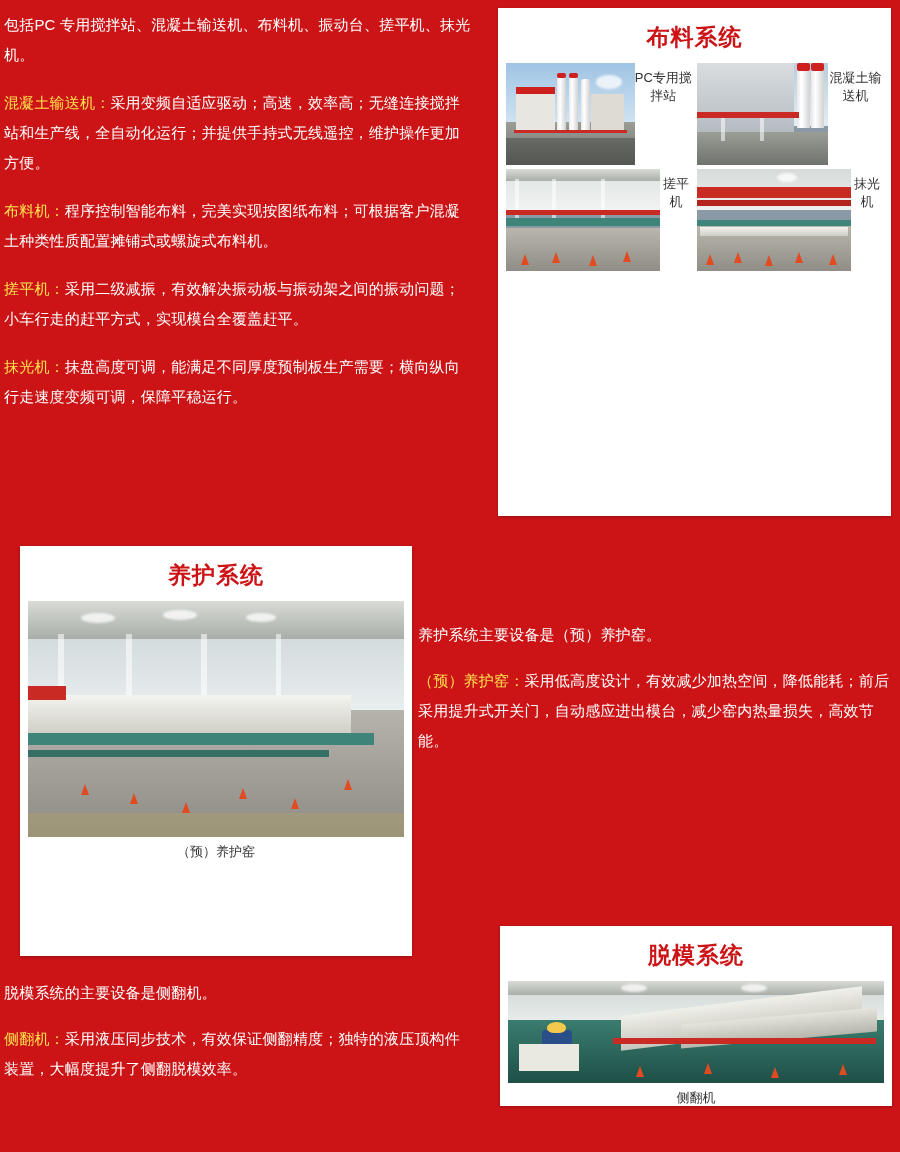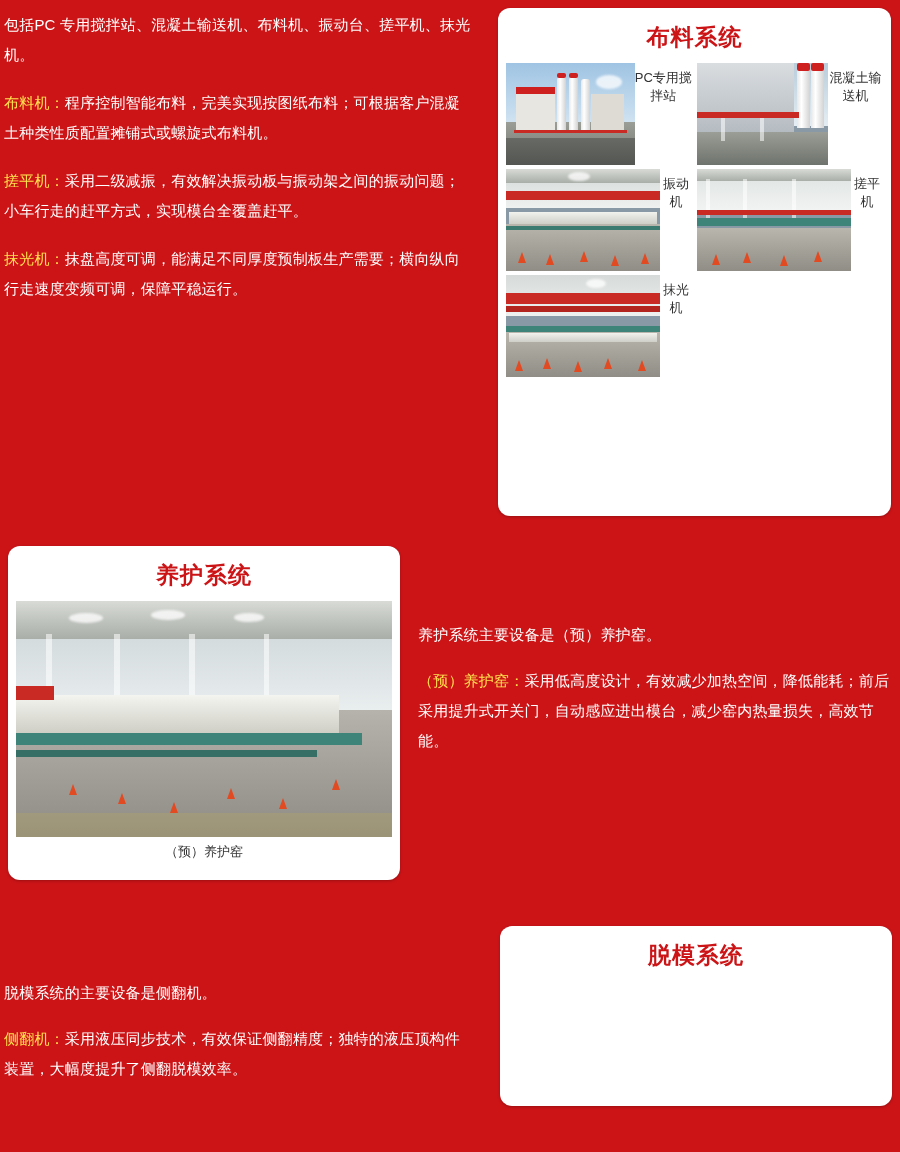--- a/index.html
+++ b/index.html
@@ -42,21 +42,21 @@
   }
   #intro-text .para {
     margin: 0 0 18px 0;
   }
   #intro-text .para:last-child { margin-bottom: 16px; }
 
   
   .card {
     position: absolute;
     background: #ffffff;
-    border-radius: 12px;
+    border-radius: 0;
     box-shadow: 0 1px 3px rgba(0,0,0,0.25);
     overflow: hidden;
   }
   .card-title {
     text-align: center;
     color: #cc1417;
     font-size: 23px;
     font-weight: bold;
     letter-spacing: 1px;
     padding-top: 14px;
@@ -179,24 +179,24 @@
     position: absolute;
     background: rgba(255,255,255,0.55);
   }
   .ph-dark {
     position: absolute;
     background: rgba(0,0,0,0.25);
   }
 
   
   #card-curing {
-    left: 8px;
+    left: 20px;
     top: 546px;
     width: 392px;
-    height: 334px;
+    height: 410px;
   }
   #card-curing .big-photo {
     width: 100%;
     height: 236px;
     position: relative;
     overflow: hidden;
     background: #7f8a8c;
   }
 
   
@@ -235,20 +235,23 @@
   #demold-text .para:last-child { margin-bottom: 0; }
 </style>
 </head>
 <body>
 
 <div class="page">
 
   <div id="intro-text">
     <p class="para">
       <span class="hl"></span><span>包括PC 专用搅拌站、混凝土输送机、布料机、振动台、搓平机、抹光机。</span>
+    </p>
+    <p class="para">
+      <span class="hl">混凝土输送机：</span><span>采用变频自适应驱动；高速，效率高；无缝连接搅拌站和生产线，全自动化运行；并提供手持式无线遥控，维护操作更加方便。</span>
     </p>
     <p class="para">
       <span class="hl">布料机：</span><span>程序控制智能布料，完美实现按图纸布料；可根据客户混凝土种类性质配置摊铺式或螺旋式布料机。</span>
     </p>
     <p class="para">
       <span class="hl">搓平机：</span><span>采用二级减振，有效解决振动板与振动架之间的振动问题；小车行走的赶平方式，实现模台全覆盖赶平。</span>
     </p>
     <p class="para">
       <span class="hl">抹光机：</span><span>抹盘高度可调，能满足不同厚度预制板生产需要；横向纵向行走速度变频可调，保障平稳运行。</span>
     </p>
@@ -288,37 +291,20 @@
             <div class="ph-silo-top" style="left:87%;top:0%;width:10%;height:8%;"></div>
             <div class="ph-beam" style="left:0;top:48%;width:78%;height:6%;"></div>
             <div class="ph-ground" style="height:32%;"></div>
             <div class="ph-col" style="left:18%;top:54%;width:3%;height:22%;"></div>
             <div class="ph-col" style="left:48%;top:54%;width:3%;height:22%;"></div>
           </div>
           <div class="photo-cap">混凝土输送机</div>
         </div>
 
 
-        <div class="photo-cell">
-          <div class="photo">
-            <div class="ph-sky2" style="background:linear-gradient(#d3d8d6,#eef1f0);height:38%;"></div>
-            <div class="ph-floor-gray"></div>
-            <div class="ph-roof" style="left:0;top:0;width:100%;height:14%;"></div>
-            <div class="ph-beam" style="left:0;top:22%;width:100%;height:8%;"></div>
-            <div class="ph-panel" style="left:2%;top:42%;width:96%;height:12%;"></div>
-            <div class="ph-rail" style="left:0;top:56%;width:100%;height:4%;background:#3c7c70;"></div>
-            <div class="ph-cone" style="left:8%;bottom:8%;"></div>
-            <div class="ph-cone" style="left:26%;bottom:6%;"></div>
-            <div class="ph-cone" style="left:48%;bottom:9%;"></div>
-            <div class="ph-cone" style="left:68%;bottom:5%;"></div>
-            <div class="ph-cone" style="left:88%;bottom:7%;"></div>
-            <div class="ph-light" style="left:40%;top:3%;width:22px;height:9px;"></div>
-          </div>
-          <div class="photo-cap">振动机</div>
-        </div>
 
         <div class="photo-cell">
           <div class="photo">
             <div class="ph-sky2" style="background:linear-gradient(#dde2e0,#f2f4f3);height:42%;"></div>
             <div class="ph-floor-gray" style="height:42%;"></div>
             <div class="ph-roof" style="left:0;top:0;width:100%;height:12%;"></div>
             <div class="ph-col" style="left:6%;top:10%;width:2.5%;height:44%;"></div>
             <div class="ph-col" style="left:30%;top:10%;width:2.5%;height:44%;"></div>
             <div class="ph-col" style="left:62%;top:10%;width:2.5%;height:44%;"></div>
             <div class="ph-rail" style="left:0;top:48%;width:100%;height:8%;"></div>
@@ -396,15 +382,35 @@
     <p class="para">
       <span class="hl"></span><span>脱模系统的主要设备是侧翻机。</span>
     </p>
     <p class="para">
       <span class="hl">侧翻机：</span><span>采用液压同步技术，有效保证侧翻精度；独特的液压顶构件装置，大幅度提升了侧翻脱模效率。</span>
     </p>
   </div>
 
   <div class="card" id="card-demold">
     <div class="card-title">脱模系统</div>
+    <div class="card-inner">
+      <div class="big-photo">
+        <div class="ph-sky2" style="background:linear-gradient(#cdd5d4,#e7ecea);height:38%;"></div>
+        <div class="ph-floor-green" style="height:62%;background:linear-gradient(#3a7d6f,#1f4f47);"></div>
+        <div class="ph-roof" style="left:0;top:0;width:100%;height:14%;"></div>
+        <div class="ph-light" style="left:30%;top:3%;width:26px;height:8px;"></div>
+        <div class="ph-light" style="left:62%;top:3%;width:26px;height:8px;"></div>
+        <div class="ph-panel" style="left:30%;top:20%;width:64%;height:34%;background:linear-gradient(#f0f0ea,#c6c6bd);transform:skewY(-7deg);"></div>
+        <div class="ph-panel" style="left:46%;top:34%;width:52%;height:24%;background:linear-gradient(#e4e4dc,#b6b6ad);transform:skewY(-5deg);"></div>
+        <div class="ph-beam" style="left:28%;top:56%;width:70%;height:6%;"></div>
+        <div class="ph-worker-body" style="left:9%;top:48%;width:8%;height:34%;"></div>
+        <div class="ph-worker-head" style="left:10.5%;top:40%;width:5%;height:11%;"></div>
+        <div class="ph-panel" style="left:3%;top:62%;width:16%;height:26%;background:#e9e9e2;"></div>
+        <div class="ph-cone" style="left:34%;bottom:6%;"></div>
+        <div class="ph-cone" style="left:52%;bottom:9%;"></div>
+        <div class="ph-cone" style="left:70%;bottom:5%;"></div>
+        <div class="ph-cone" style="left:88%;bottom:8%;"></div>
+      </div>
+      <div class="photo-cap">侧翻机</div>
+    </div>
   </div>
 
 </div>
 
 </body></html>

